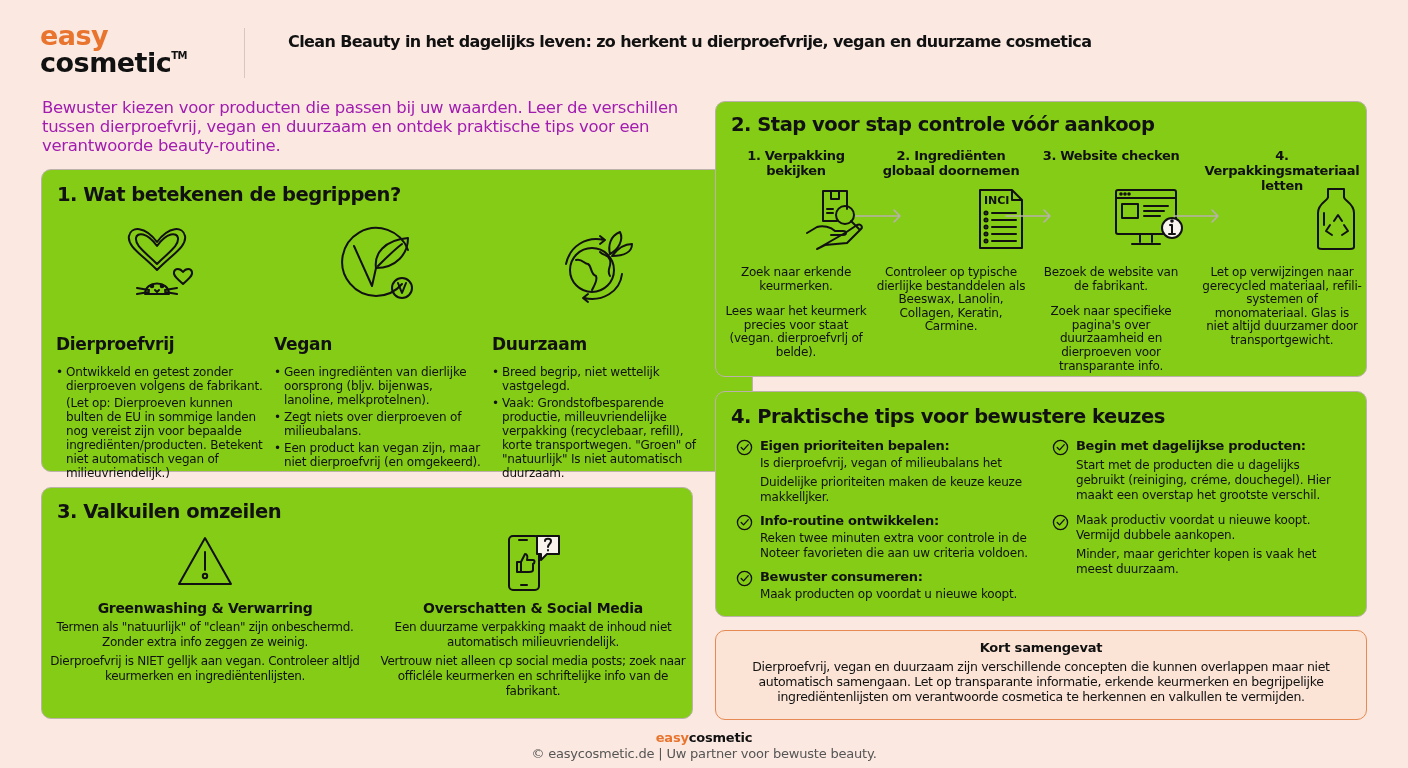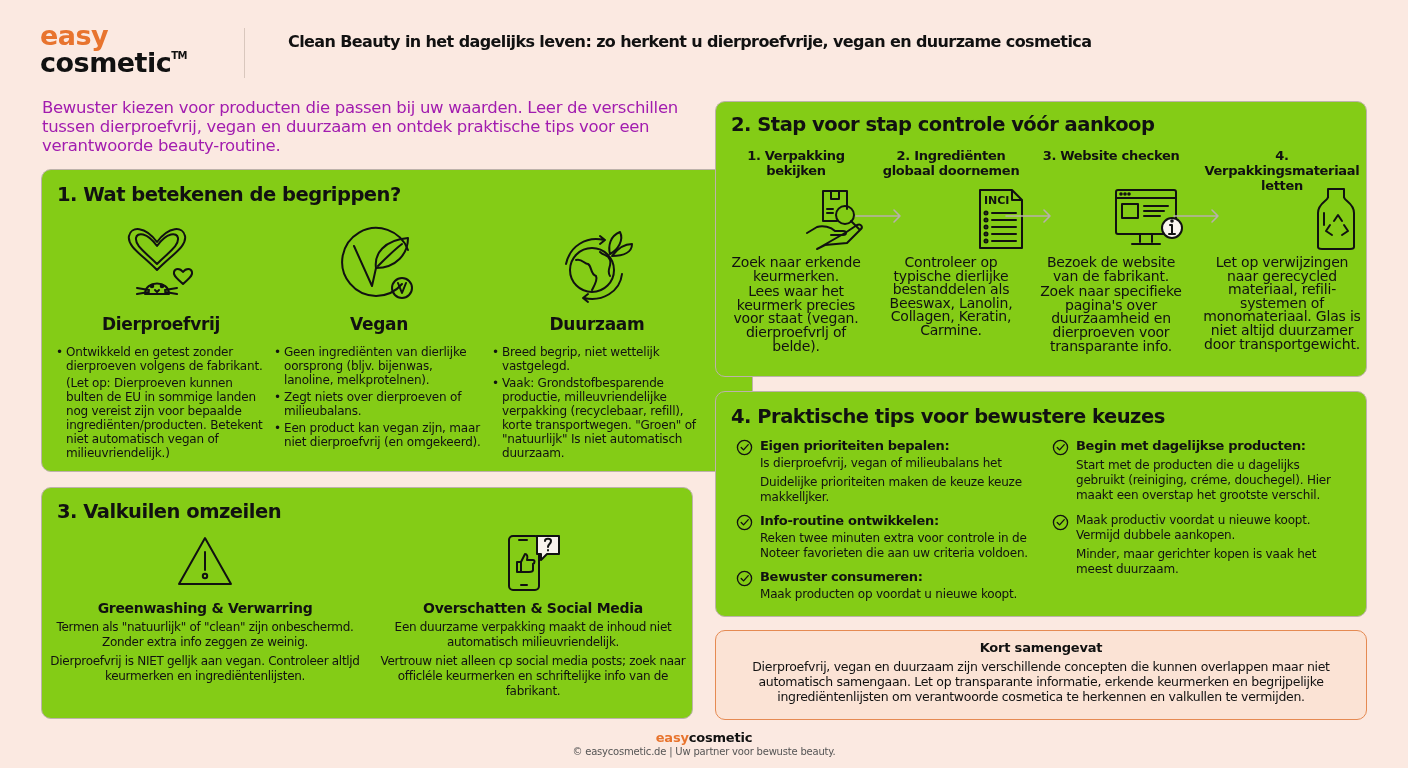--- a/index.html
+++ b/index.html
@@ -19,62 +19,62 @@
   .intro { position: absolute; left: 42px; top: 98px; width: 660px; font-size: 16.5px; line-height: 19px; letter-spacing: -0.3px; color: #a21caf; }
 
   .card { position: absolute; background: #84cc16; border: 1.5px solid #bdb2ab; border-radius: 10px; }
   .card h2 { font-weight: bold; font-size: 19.5px; letter-spacing: -0.5px; }
 
   
   #s1 { left: 41px; top: 169px; width: 712px; height: 303px; }
   #s1 h2 { position: absolute; left: 15px; top: 13px; }
   .term { position: absolute; top: 50px; width: 210px; }
   .term .icon { height: 90px; display: flex; justify-content: center; align-items: center; }
-  .term h3 { text-align: center; font-weight: bold; font-size: 17px; margin-top: 4px; letter-spacing: -0.3px; }
+  .term h3 { font-weight: bold; font-size: 17px; margin-top: 24px; letter-spacing: -0.3px; }
   .term ul { list-style: none; margin-top: 11px; font-size: 12px; line-height: 14px; letter-spacing: -0.2px; }
   .term li { position: relative; padding-left: 10px; margin-bottom: 3px; }
   .term li::before { content: "•"; position: absolute; left: 0; top: 0; }
   .term li.plain { padding-left: 10px; }
   .term li.plain::before { content: ""; }
 
   
   #s3 { left: 41px; top: 487px; width: 652px; height: 232px; }
   #s3 h2 { position: absolute; left: 15px; top: 12px; }
   .pit { position: absolute; top: 44px; width: 310px; text-align: center; }
   .pit .icon { height: 60px; display: flex; justify-content: center; align-items: center; }
   .pit h3 { font-weight: bold; font-size: 14px; margin-top: 8px; letter-spacing: -0.3px; }
   .pit p { font-size: 12px; line-height: 15px; margin-top: 4px; letter-spacing: -0.3px; }
 
   
   #s2 { left: 715px; top: 101px; width: 652px; height: 276px; }
   #s2 h2 { position: absolute; left: 15px; top: 11px; }
   .step { position: absolute; top: 46px; width: 150px; text-align: center; }
   .step h3 { font-weight: bold; font-size: 13px; line-height: 15px; height: 30px; letter-spacing: -0.3px; }
   .step .icon { height: 70px; display: flex; justify-content: flex-end; align-items: center; margin-top: 6px; }
-  .step p { font-size: 14px; line-height: 13.6px; margin-top: 2px; letter-spacing: -0.2px; }
+  .step p { font-size: 12px; line-height: 13.6px; margin-top: 12px; letter-spacing: -0.2px; }
   .arrow { position: absolute; top: 104px; width: 50px; height: 20px; }
 
   
   #s4 { left: 715px; top: 391px; width: 652px; height: 226px; }
   #s4 h2 { position: absolute; left: 15px; top: 13px; }
   .tipcol { position: absolute; top: 46px; width: 300px; }
   .tip { position: relative; padding-left: 28px; margin-bottom: 8px; }
   .tip .chk { position: absolute; left: 4px; top: 1px; width: 17px; height: 17px; }
   .tip h4 { font-weight: bold; font-size: 13px; line-height: 16px; letter-spacing: -0.3px; }
   .tip p { font-size: 12px; line-height: 15px; letter-spacing: -0.2px; margin-top: 2px; }
 
   
   #sum { left: 715px; top: 630px; width: 652px; height: 90px; background: #fbe3d5; border: 1.5px solid #e58a52; border-radius: 10px; text-align: center; }
   #sum h3 { font-weight: bold; font-size: 13px; margin-top: 9px; letter-spacing: -0.2px; }
   #sum p { font-size: 12.5px; line-height: 15px; margin: 4px 18px 0; letter-spacing: -0.3px; }
 
   .footer { position: absolute; left: 0; width: 1408px; top: 730px; text-align: center; }
   .footer .brand { font-weight: bold; font-size: 13px; letter-spacing: -0.2px; }
   .footer .brand .o { color: #e8742e; }
-  .footer .copy { font-size: 10px; color: #555; margin-top: 1px; letter-spacing: -0.2px; }
+  .footer .copy { font-size: 13px; color: #555; margin-top: 1px; letter-spacing: -0.2px; }
 
   svg { stroke: #111; fill: none; stroke-width: 2; stroke-linecap: round; stroke-linejoin: round; }
   .arrow svg { stroke: #b8b0aa; stroke-width: 1.6; }
 </style>
 </head>
 <body>
 
 <div class="logo">
   <div class="l1">easy</div>
   <div class="l2"><span>cosmetic</span><span class="tm">TM</span></div>

